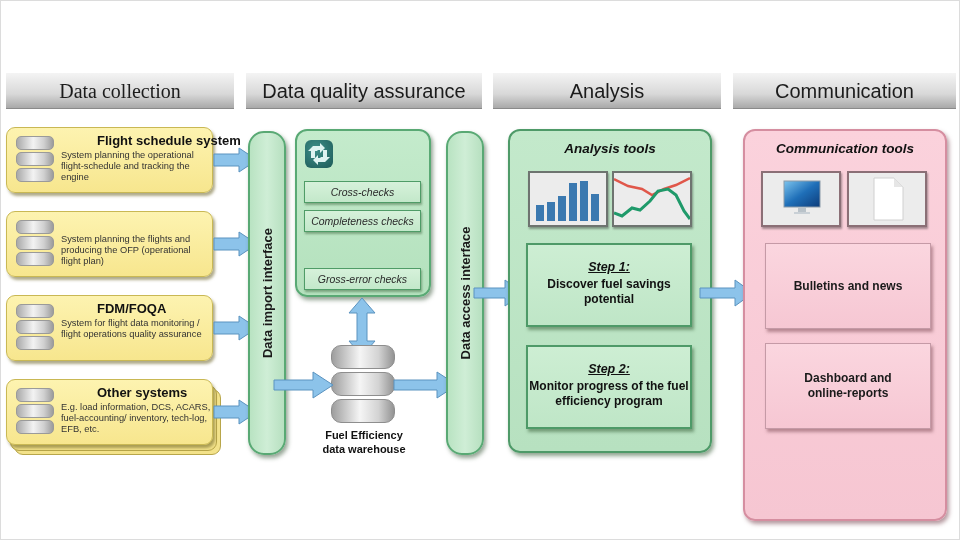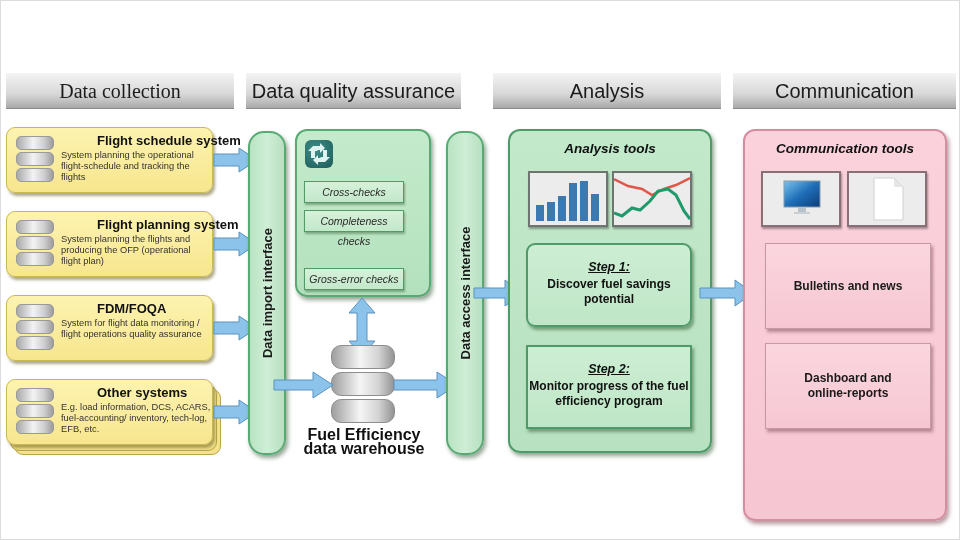--- a/index.html
+++ b/index.html
@@ -54,34 +54,34 @@
     background: linear-gradient(to bottom, #c4ebcc 0%, #b4e1bd 100%);
     border: 2px solid #59a974; border-radius: 12px;
     box-shadow: 2px 3px 4px rgba(60,90,60,0.55);
   }
   .dq-icon {
     position: absolute; left: 8px; top: 9px; width: 28px; height: 28px; border-radius: 6px;
     background: radial-gradient(circle at 40% 35%, #3e8f89 0%, #1d5a58 100%);
   }
   .dq-title { position: absolute; left: 38px; top: 8px; width: 92px; text-align: center; font-size: 14px; font-weight: bold; font-style: italic; color: #111; line-height: 16px; }
   .check {
-    position: absolute; left: 7px; width: 100px; height: 22px;
+    position: absolute; left: 7px; width: 117px; height: 22px;
     background: linear-gradient(to bottom, #d6f1da 0%, #c3e8ca 100%);
     border: 1px solid #4f9c67; box-shadow: 1px 2px 2px rgba(50,90,50,0.45);
     font-size: 10.5px; font-style: italic; color: #2a2a2a; text-align: center; line-height: 20px;
   }
 
   
   .wh-db { position: absolute; left: 330px; top: 344px; width: 64px; height: 82px; }
   .wh-db .disk {
     position: absolute; left: 0; width: 64px; height: 24px; border-radius: 10px;
     background: linear-gradient(to right, #9e9e9e 0%, #f5f5f5 45%, #d3d3d3 75%, #939393 100%);
     border: 1px solid #8e8e8e;
   }
-  .wh-label { position: absolute; left: 300px; top: 427px; width: 126px; text-align: center; font-size: 16px; font-weight: bold; color: #111; line-height: 14px; }
+  .wh-label { position: absolute; left: 300px; top: 427px; width: 126px; text-align: center; font-size: 11px; font-weight: bold; color: #111; line-height: 14px; }
 
   
   .panel {
     position: absolute; border-radius: 12px; border: 2px solid;
   }
   .panel.green {
     background: linear-gradient(to bottom, #c3e9cb 0%, #b7e1c0 100%);
     border-color: #4e9a68; box-shadow: 2px 3px 4px rgba(50,90,50,0.55);
   }
   .panel.pink {
@@ -112,41 +112,40 @@
     display: flex; align-items: center; justify-content: center; padding: 0 20px;
   }
 
   
   .arrow { position: absolute; }
 </style>
 </head>
 <body>
 
 <div class="col-header" style="left:5px;width:228px;font-family:Liberation Serif, serif;">Data collection</div>
-<div class="col-header" style="left:245px;width:215px;">Data quality assurance</div>
+<div class="col-header" style="left:245px;width:236px;">Data quality assurance</div>
 <div class="col-header" style="left:492px;width:228px;">Analysis</div>
 <div class="col-header" style="left:732px;width:223px;">Communication</div>
 
 <div class="src-box" style="top:126px;">
   <div class="db">
     <div class="disk" style="top:0;"></div>
       <div class="disk" style="top:16px;"></div>
       <div class="disk" style="top:32px;"></div>
   </div>
   <div class="src-title">Flight schedule system</div>
-  <div class="src-desc">System planning the operational flight-schedule and tracking the flights</div>
+  <div class="src-desc">System planning the operational flight-schedule and tracking the engine</div>
 </div>
 
 <div class="src-box" style="top:210px;">
   <div class="db">
     <div class="disk" style="top:0;"></div>
       <div class="disk" style="top:16px;"></div>
       <div class="disk" style="top:32px;"></div>
   </div>
-  <div class="src-title">Flight planning system</div>
   <div class="src-desc">System planning the flights and producing the OFP (operational flight plan)</div>
 </div>
 
 <div class="src-box" style="top:294px;">
   <div class="db">
     <div class="disk" style="top:0;"></div>
       <div class="disk" style="top:16px;"></div>
       <div class="disk" style="top:32px;"></div>
   </div>
   <div class="src-title">FDM/FOQA</div>
@@ -237,21 +236,21 @@
       <rect x="50" y="8" width="8" height="40" fill="#3b79b0"></rect>
       <rect x="61" y="21" width="8" height="27" fill="#3b79b0"></rect>
     </svg>
   </div>
   <div class="tile" style="left:102px;top:40px;">
     <svg width="76" height="52" viewBox="0 0 76 52">
       <polyline points="0,6 14,13 28,16 38,22 50,16 62,12 76,5" fill="none" stroke="#e0574a" stroke-width="2.5"></polyline>
       <polyline points="0,40 8,43 18,35 26,37 36,28 44,18 54,16 62,22 70,38 76,46" fill="none" stroke="#1f9a6a" stroke-width="3"></polyline>
     </svg>
   </div>
-  <div class="step" style="top:112px;border-radius:9px;">
+  <div class="step" style="top:112px;">
     <span class="step-head">Step 1:</span>
     <span>Discover fuel savings potential</span>
   </div>
   <div class="step" style="top:214px;">
     <span class="step-head">Step 2:</span>
     <span>Monitor progress of the fuel efficiency program</span>
   </div>
 </div>
 
 <svg class="arrow" style="left:698px;top:278px;" width="56" height="28">

